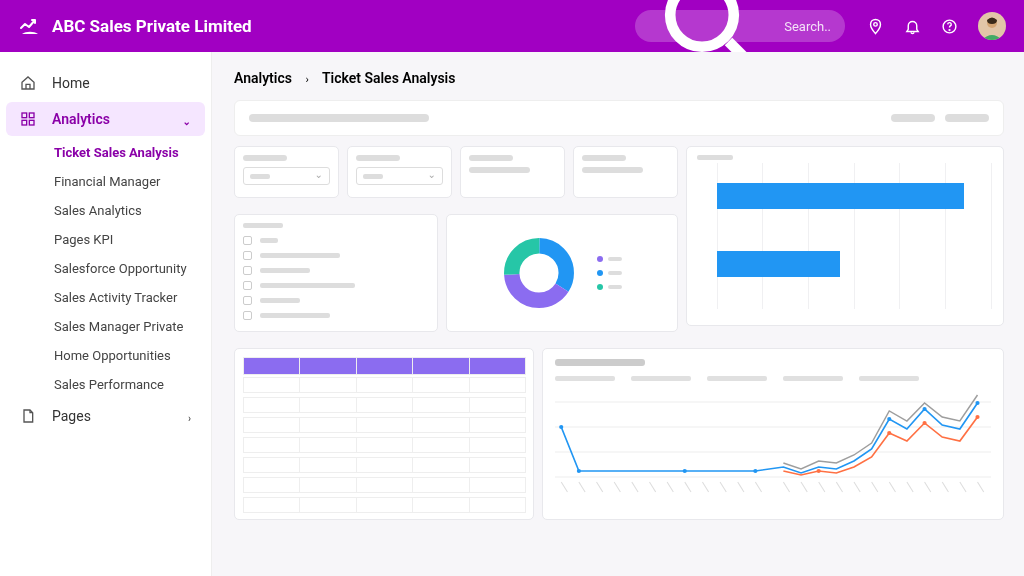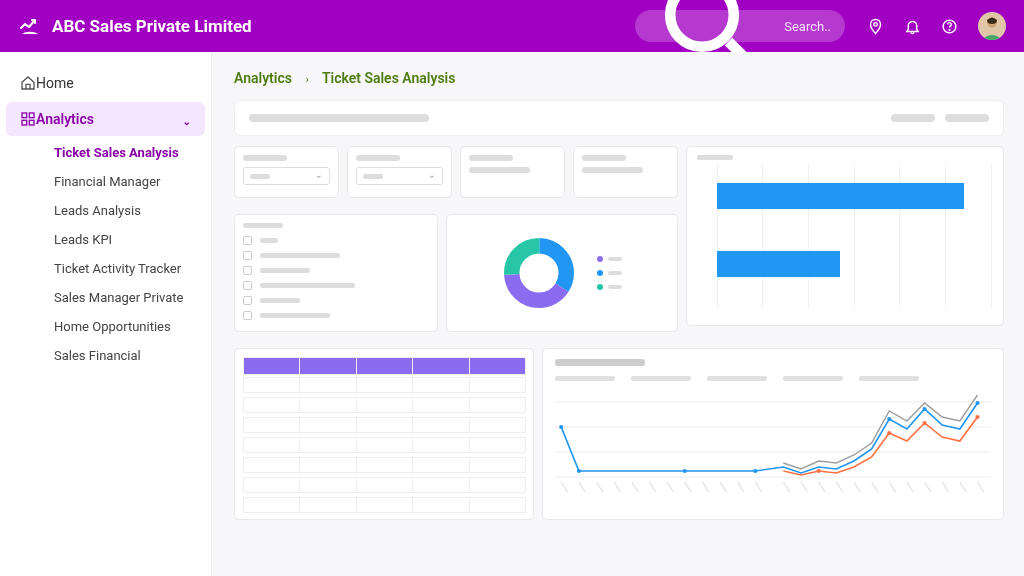--- a/index.html
+++ b/index.html
@@ -8,28 +8,28 @@
   .logo { display:flex; align-items:center; gap:10px; font-weight:700; font-size:17px;text-align:center; }
   .logo svg { width:24px; height:24px; }
   .spacer { flex:1; }
   .search { background:rgba(255,255,255,0.22); border-radius:20px; height:32px; width:210px; display:flex; align-items:center; padding:4px 14px; gap:8px; color:#fff; font-size:13px; }
   .header-icons { display:flex; align-items:center; gap:20px; margin-left:22px; }
   .header-icons svg { width:17px; height:17px; }
   .avatar { width:28px; height:28px; border-radius:50%; background:#e2c6a8; display:flex; align-items:center; justify-content:center; overflow:hidden; }
   .avatar svg { width:28px; height:28px; }
   .main { display:flex; height:524px; }
   .sidebar { width:212px; background:#fff; padding:14px 6px; border-right:1px solid #eee; }
-  .nav-item { display:flex; align-items:flex-end; padding:9px 14px; font-size:14px; color:#333; border-radius:6px; cursor:pointer; margin-bottom:2px; }
+  .nav-item { display:flex; align-items:flex-end; gap:16px; padding:9px 14px; font-size:14px; color:#333; border-radius:6px; cursor:pointer; margin-bottom:2px; }
   .nav-item.active { background:#f5e6ff; color:#8a00a8; font-weight:600; }
   .nav-item .chev { margin-left:auto; font-size:10px; }
   .sub-items { padding-left:48px; }
   .sub-item { font-size:13px; color:#444; padding:7px 0; cursor:pointer; }
   .sub-item.active { color:#8a00a8; font-weight:700; }
   .content { flex:1; padding:18px 20px 10px 22px; overflow:hidden; background:#f7f6f9; }
-  .breadcrumb { font-size:14px; font-weight:600; color:#4d7c0f; margin-bottom:14px; }
+  .breadcrumb { font-size:14px; font-weight:600; color:#000000; margin-bottom:14px; }
   .breadcrumb .sep { margin:0 10px; font-weight:400; font-size:11px; }
   .dash-header { background:#fff; border-radius:6px; height:36px; display:flex; align-items:center; padding:0 14px; margin-bottom:10px; border:1px solid #eee; }
   .dash-header .bar { width:180px; height:8px; background:#ddd; border-radius:4px; }
   .dash-header .r { margin-left:auto; display:flex; gap:10px; }
   .dash-header .r .p { width:44px; height:8px; background:#ddd; border-radius:4px; }
   .grid1 { display:flex; gap:8px; margin-bottom:8px; }
   .card { background:#fff; border:1px solid #e8e8ec; border-radius:5px; padding:8px; }
   .small-card { flex:1; height:52px; }
   .small-card .t { width:50%; height:6px; background:#ddd; border-radius:3px; margin-bottom:6px; }
   .small-card .sel { height:18px; border:1px solid #ddd; border-radius:3px; position:relative; }
@@ -121,26 +121,35 @@
           <rect x="14" y="3" width="7" height="7"></rect>
           <rect x="3" y="14" width="7" height="7"></rect>
           <rect x="14" y="14" width="7" height="7"></rect>
         </svg>
       <span>Analytics</span>
       <span class="chev">⌄</span>
     </div>
     <div class="sub-items">
       <div class="sub-item active">Ticket Sales Analysis</div>
       <div class="sub-item">Financial Manager</div>
-      <div class="sub-item">Leads Analysis</div>
-      <div class="sub-item">Leads KPI</div>
-      <div class="sub-item">Ticket Activity Tracker</div>
+      <div class="sub-item">Sales Analytics</div>
+      <div class="sub-item">Pages KPI</div>
+      <div class="sub-item">Salesforce Opportunity</div>
+      <div class="sub-item">Sales Activity Tracker</div>
       <div class="sub-item">Sales Manager Private</div>
       <div class="sub-item">Home Opportunities</div>
-      <div class="sub-item">Sales Financial</div>
+      <div class="sub-item">Sales Performance</div>
+    </div>
+    <div class="nav-item">
+      <svg width="16" height="16" viewBox="0 0 24 24" fill="none" stroke="#555" stroke-width="2">
+          <path d="M6 3 H15 L19 7 V21 H6 Z"></path>
+          <path d="M15 3 V7 H19"></path>
+        </svg>
+      <span>Pages</span>
+      <span class="chev">›</span>
     </div>
   </div>
 
   <div class="content">
     <div class="breadcrumb">
       <span>Analytics</span>
       <span class="sep">›</span>
       <span>Ticket Sales Analysis</span>
     </div>
     <div class="dash-header">

